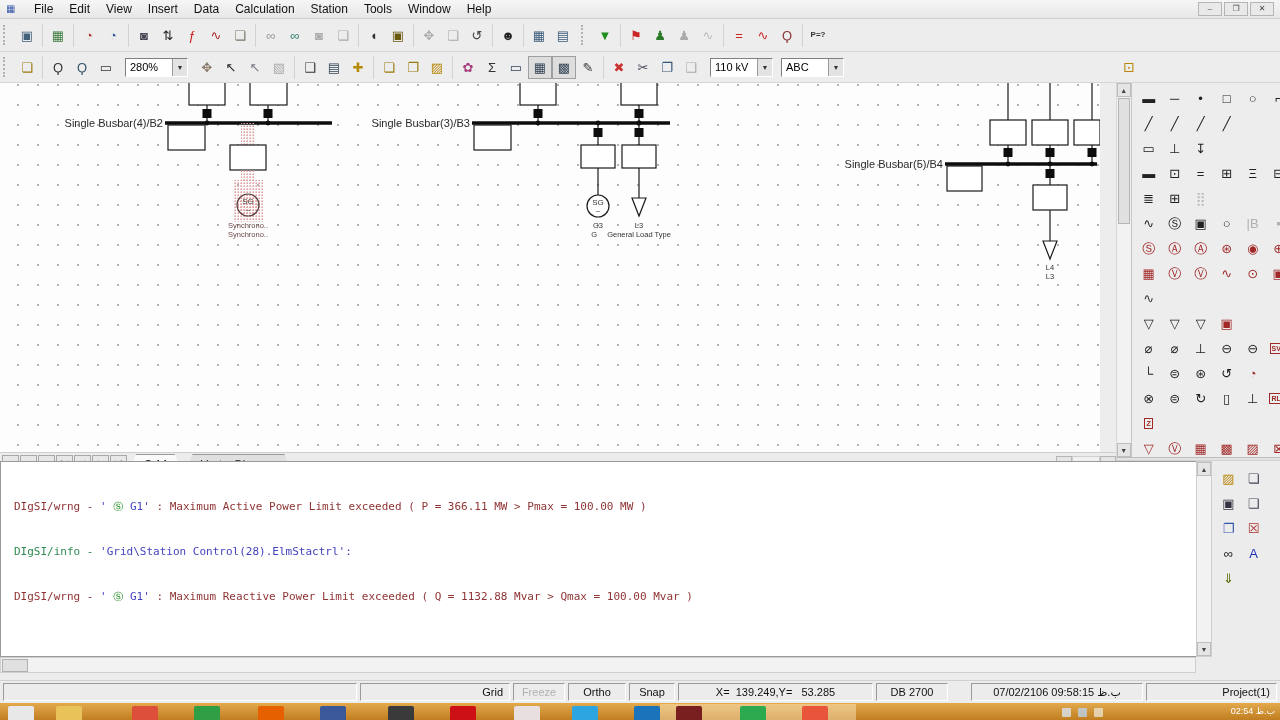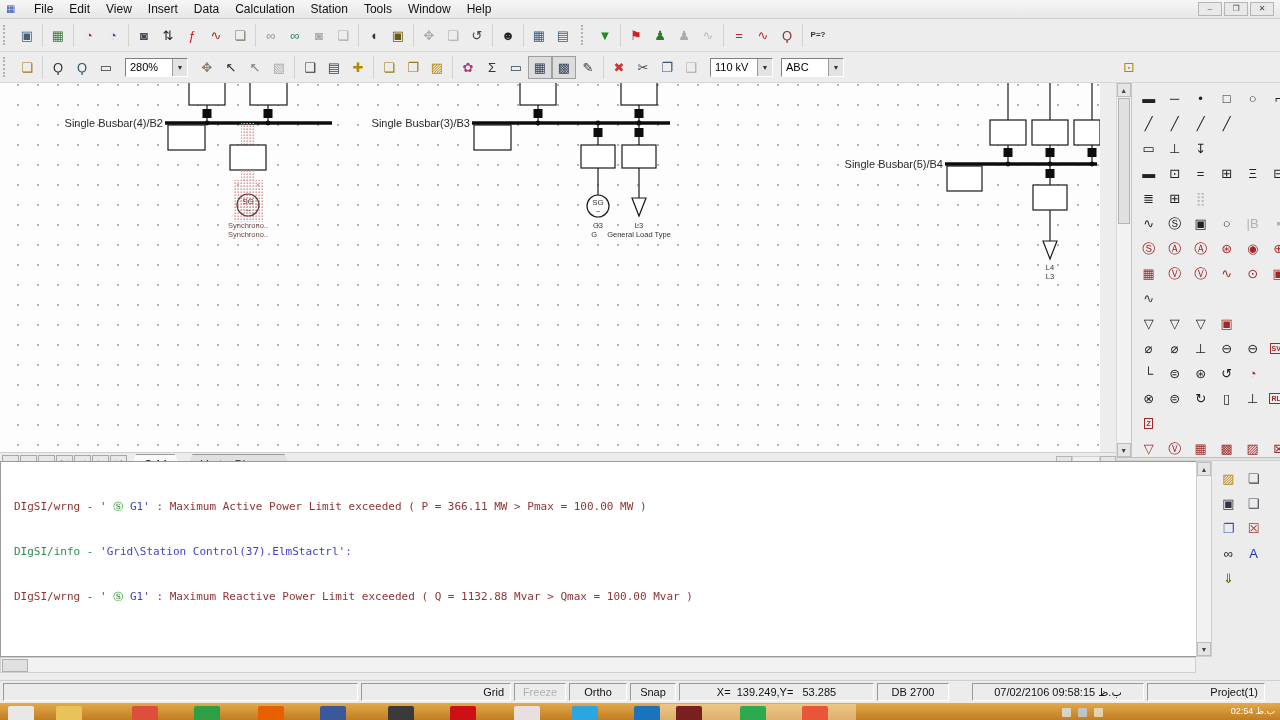--- a/index.html
+++ b/index.html
@@ -78,21 +78,21 @@
   .statusbar { height:23px; display:flex; align-items:stretch; background:#ececec; border-top:1px solid #cfcfcf; font-size:11px; padding:2px 3px; color:#111; }
   .spanel { border:1px solid; border-color:#9a9a9a #ffffff #ffffff #9a9a9a; margin-right:3px; display:flex; align-items:center; justify-content:center; padding:0 6px; white-space:pre; }
   .sp-spacer { flex:1; }
   .sp-grid { width:150px; justify-content:flex-end; }
   .sp-freeze { width:52px; color:#b0b0b0; }
   .sp-ortho { width:58px; }
   .sp-snap { width:46px; }
   .sp-coords { width:195px; }
   .sp-db { width:72px; }
   .sp-dt { width:172px;margin-left:20px; }
-  .sp-proj { width:118px; justify-content:flex-end; margin-right:12px;padding-left:8px; }
+  .sp-proj { width:131px; justify-content:flex-end; margin-right:0;padding-left:8px; }
 
   
   .taskbar { position:relative; height:17px; background:linear-gradient(#e2a94d,#c07e20); overflow:hidden; }
   .tactive { position:absolute; left:660px; top:1px; width:196px; height:16px; background:rgba(255,238,205,.45); }
   .tico { position:absolute; top:3px; width:26px; height:20px; border-radius:2px; }
   .tray { position:absolute; top:5px; width:9px; height:9px; border-radius:1px; opacity:.8; }
   .tclock { position:absolute; right:5px; top:3px; font-size:9px; color:#fff; white-space:nowrap; }
 </style>
 </head>
 <body>
@@ -757,21 +757,21 @@
           <i style="color: rgb(160, 40, 40);">⊠</i>
         </span>
       </div>
   </div>
 
   <div class="splitter" data-name="window-splitter"></div>
 
   <div class="output" data-name="output-window">
     <div class="outtext" data-name="output-log">
       <div class="oline" data-name="log-line"><span class="c-wrng" data-name="log-label">DIgSI/wrng</span><span class="c-wrng"> - </span><span class="c-link">' </span><span class="gicon" data-name="generator-icon">Ⓢ</span><span class="c-link" data-name="object-link"> G1'</span><span class="c-wrng" data-name="log-message"> : Maximum Active Power Limit exceeded ( P = 366.11 MW &gt; Pmax = 100.00 MW )</span></div>
-      <div class="oline" data-name="log-line"><span class="c-info" data-name="log-label">DIgSI/info</span><span class="c-info"> - </span><span class="c-link" data-name="object-link">'Grid\Station Control(37).ElmStactrl':</span></div>
+      <div class="oline" data-name="log-line"><span class="c-info" data-name="log-label">DIgSI/info</span><span class="c-info"> - </span><span class="c-link" data-name="object-link">'Grid\Station Control(28).ElmStactrl':</span></div>
       <div class="oline" data-name="log-line"><span class="c-wrng" data-name="log-label">DIgSI/wrng</span><span class="c-wrng"> - </span><span class="c-link">' </span><span class="gicon" data-name="generator-icon">Ⓢ</span><span class="c-link" data-name="object-link"> G1'</span><span class="c-wrng" data-name="log-message"> : Maximum Reactive Power Limit exceeded ( Q = 1132.88 Mvar &gt; Qmax = 100.00 Mvar )</span></div>
       
       
     </div>
 
     <div class="out-vscroll" data-name="output-vscrollbar">
       <span class="sbtn" data-name="output-scroll-up">▲</span>
       <span class="sfill"></span>
       <span class="sbtn" data-name="output-scroll-down">▼</span>
     </div>

